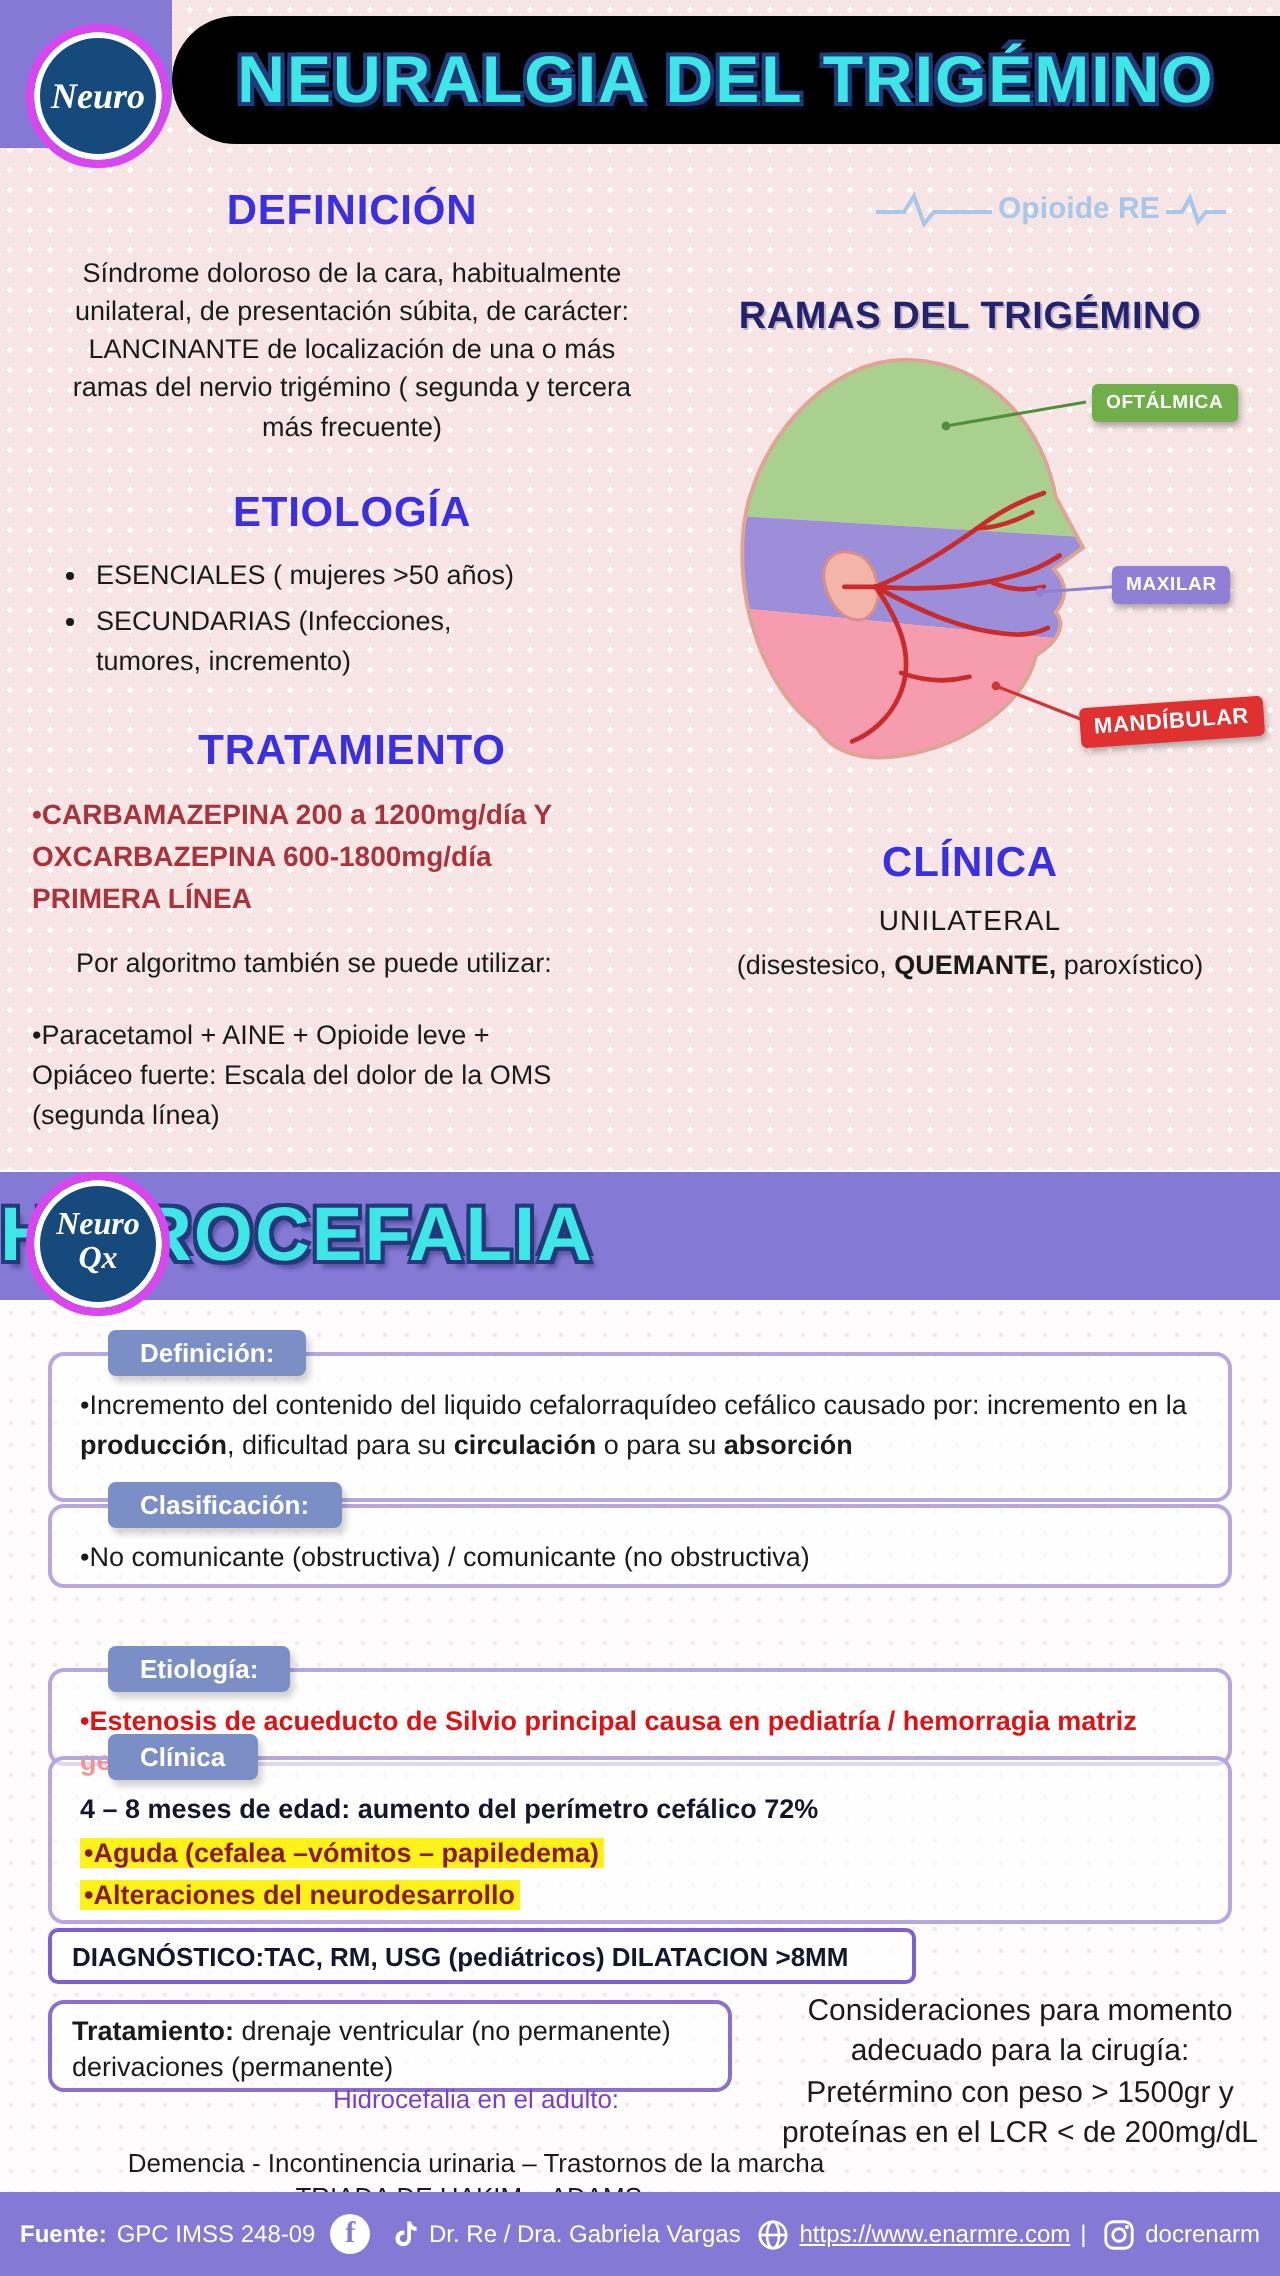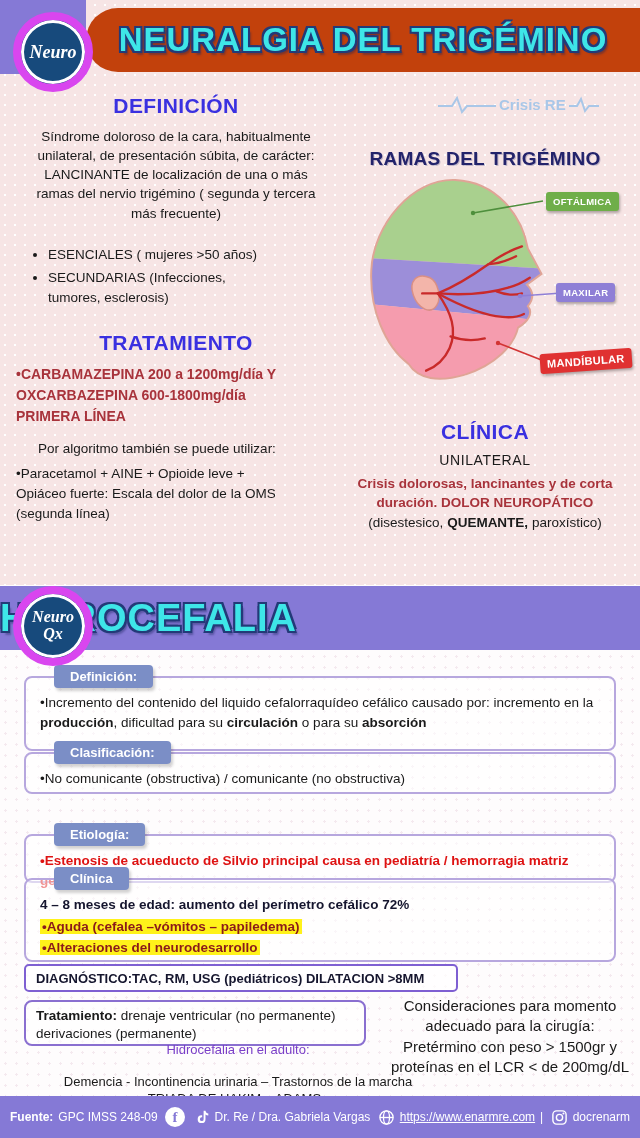--- a/index.html
+++ b/index.html
@@ -11,44 +11,44 @@
           background-color:#f7e5e5;
           background-image:radial-gradient(#ffffff 1.3px,transparent 1.4px);
           background-size:10px 10px;}
   .bg-bottom{position:absolute;top:585px;left:0;width:640px;height:553px;
           background-color:#fefcfd;
           background-image:radial-gradient(#f4e9ef 1.2px,transparent 1.3px);
           background-size:11px 11px;}
 
   
   .corner-tl{position:absolute;top:0;left:0;width:86px;height:74px;background:#8579d6;border-radius:0 0 26px 0;}
-  .h1-bar{position:absolute;top:8px;left:86px;right:0;height:64px;background:#c2410c;
+  .h1-bar{position:absolute;top:8px;left:86px;right:0;height:64px;background:#000000;
           border-radius:32px 0 0 32px;display:flex;align-items:center;justify-content:center;}
   .big-title{font-weight:800;color:#3ee6e8;letter-spacing:1px;
           text-shadow:2px 2px 0 #233a78,-2px 2px 0 #233a78,2px -2px 0 #233a78,-2px -2px 0 #233a78,3px 4px 2px rgba(25,35,90,.4);}
   .h1-bar .big-title{font-size:33px;}
   .logo-circle{position:absolute;width:64px;height:64px;border-radius:50%;background:#174a7c;
-          border:8px solid #d946ef;box-shadow:inset 0 0 0 3px #fff;
+          border:4px solid #d946ef;box-shadow:inset 0 0 0 3px #fff;
           display:flex;flex-direction:column;align-items:center;justify-content:center;
           color:#fff;font-family:"Liberation Serif",serif;font-style:italic;font-weight:bold;z-index:5;}
   .logo1{top:12px;left:13px;font-size:18px;}
   .logo2{top:586px;left:13px;font-size:16px;line-height:1.05;}
 
   
   .watermark{position:absolute;top:94px;left:438px;display:flex;align-items:center;gap:3px;
           color:#a9c7e8;font-weight:bold;font-size:15px;}
 
   
   .col-left{position:absolute;top:94px;left:16px;width:320px;}
   .h-blue{color:#3a30e0;font-weight:800;font-size:21px;text-align:center;letter-spacing:.4px;margin:0 0 9px;}
   .def-body{font-size:13.5px;line-height:1.42;text-align:center;white-space:pre-line;margin:0 0 22px;}
   ul.bullets{margin:0 0 22px;padding-left:32px;font-size:13.5px;line-height:1.5;}
   ul.bullets li{white-space:pre-line;margin-bottom:3px;}
   .red-bold{color:#a8333b;font-weight:bold;font-size:14px;line-height:1.5;white-space:pre-line;margin:0 0 14px;}
-  .algoritmo{font-size:13.5px;margin:0 0 8px;padding-left:22px;}
+  .algoritmo{font-size:13.5px;margin:0 0 19px;padding-left:22px;}
   .second-line{font-size:13.5px;line-height:1.5;white-space:pre-line;margin:0;}
 
   
   .ramas-heading{position:absolute;top:148px;left:340px;width:290px;text-align:center;
           color:#23236b;font-weight:800;font-size:19px;letter-spacing:.3px;
           text-shadow:1px 1px 0 rgba(35,35,107,.25);}
   .face-svg{position:absolute;top:172px;left:340px;}
   .leader-svg{position:absolute;top:165px;left:335px;pointer-events:none;}
   .badge{position:absolute;color:#fff;font-weight:bold;font-size:9.5px;padding:4px 7px;border-radius:3px;
           letter-spacing:.3px;box-shadow:1px 2px 3px rgba(0,0,0,.3);z-index:4;}
@@ -116,38 +116,39 @@
     <span class="big-title">NEURALGIA DEL TRIGÉMINO</span>
   </div>
   <div class="logo-circle logo1">
     <span>Neuro</span>
   </div>
 
   <div class="watermark">
     <svg width="58" height="20" viewBox="0 0 58 20">
       <polyline points="0,12 14,12 19,4 24,18 29,12 58,12" fill="none" stroke="#a9c7e8" stroke-width="2"></polyline>
     </svg>
-    <span>Crisis RE</span>
+    <span>Opioide RE</span>
     <svg width="30" height="20" viewBox="0 0 30 20">
       <polyline points="0,12 8,12 12,5 16,17 20,12 30,12" fill="none" stroke="#a9c7e8" stroke-width="2"></polyline>
     </svg>
   </div>
 
   <div class="col-left">
     <div class="h-blue">DEFINICIÓN</div>
     <p class="def-body">Síndrome doloroso de la cara, habitualmente
 unilateral, de presentación súbita, de carácter:
 LANCINANTE de localización de una o más
 ramas del nervio trigémino ( segunda y tercera
 más frecuente)</p>
 
+    <div class="h-blue">ETIOLOGÍA</div>
     <ul class="bullets">
       <li>ESENCIALES ( mujeres &gt;50 años)</li>
       <li>SECUNDARIAS  (Infecciones,
-tumores, esclerosis)</li>
+tumores, incremento)</li>
     </ul>
 
     <div class="h-blue">TRATAMIENTO</div>
     <p class="red-bold">•CARBAMAZEPINA 200 a 1200mg/día Y
 OXCARBAZEPINA 600-1800mg/día
 PRIMERA LÍNEA</p>
     <p class="algoritmo">Por algoritmo también se puede utilizar:</p>
     <p class="second-line">•Paracetamol + AINE + Opioide leve +
 Opiáceo fuerte: Escala del dolor de la OMS
 (segunda línea)</p>
@@ -190,22 +191,20 @@
     <circle cx="163" cy="178" r="2.2" fill="#d23434"></circle>
   </svg>
 
   <span class="badge badge-oft">OFTÁLMICA</span>
   <span class="badge badge-max">MAXILAR</span>
   <span class="badge badge-man">MANDÍBULAR</span>
 
   <div class="clinica-block">
     <div class="h-blue">CLÍNICA</div>
     <p class="unilateral">UNILATERAL</p>
-    <p class="clin-red">Crisis dolorosas, lancinantes y de corta
-duración. DOLOR NEUROPÁTICO</p>
     <p class="clin-paren">
       <span>(disestesico, </span><b>QUEMANTE,</b><span> paroxístico)</span>
     </p>
   </div>
 
   <div class="h2-bar">
     <span class="big-title">HIDROCEFALIA</span>
   </div>
   <div class="logo-circle logo2">
     <span>Neuro</span>

